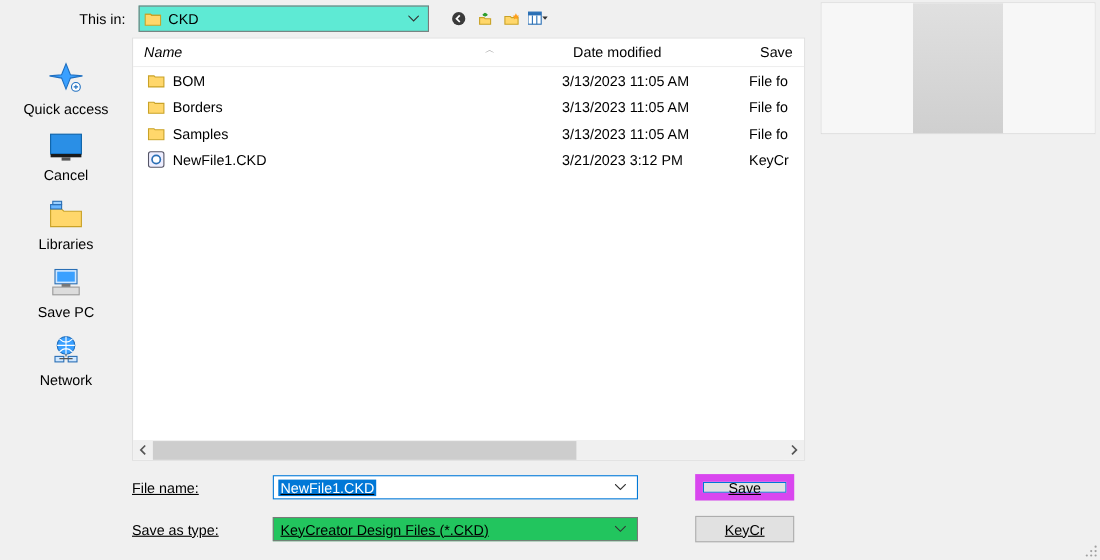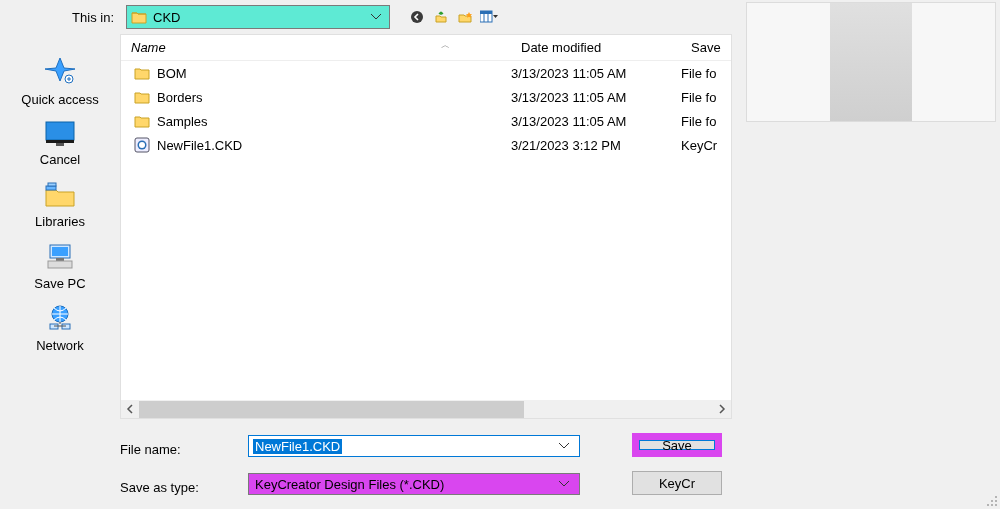--- a/index.html
+++ b/index.html
@@ -39,27 +39,27 @@
 .cell-name .ic { width: 18px; height: 16px; margin-right: 6px; display: flex; align-items: center; justify-content: center; }
 .cell-date { width: 170px; }
 .cell-type { flex: 1; white-space: nowrap; overflow: hidden; }
 
 .hscroll { height: 18px; display: flex; align-items: center; background: #f0f0f0; }
 .hs-btn { width: 18px; height: 17px; display: flex; align-items: center; justify-content: center; color: #555; cursor: default; }
 .hs-track { flex: 1; height: 17px; background: #f0f0f0; position: relative; }
 .hs-thumb { position: absolute; left: 0; top: 0; height: 17px; width: 67%; background: #cdcdcd; }
 
 .bottom { padding: 10px 0 0 120px; }
-.brow { display: flex; align-items: flex-end; height: 28px; margin-bottom: 10px; }
+.brow { display: flex; align-items: center; height: 28px; margin-bottom: 10px; text-decoration: underline; }
 .blabel { width: 128px; }
 .combo { height: 22px; border: 1px solid #7a7a7a; background: #fff; display: flex; align-items: center; padding: 0 4px; }
 .fname-combo { width: 332px; border-color: #0078d7; }
 .fname-combo .sel { background: #0078d7; color: #fff; padding: 0 2px; }
 .fname-combo .chev { width: 16px; text-align: center; color: #333; }
-.type-combo { width: 332px; background: #d946ef; }
+.type-combo { width: 332px; background: #22c55e; }
 .type-combo .txt { flex: 1; padding-left: 2px; }
 .type-combo .chev { width: 16px; text-align: center; }
 
 .dlg-btn { width: 90px; height: 24px; margin-left: 52px; background: #e1e1e1; border: 1px solid #adadad; display: flex; align-items: center; justify-content: center; cursor: default; }
 .dlg-btn.primary { border: 7px solid #d946ef; box-shadow: inset 0 0 0 1px #0078d7; }
 
 .resize-grip { position: absolute; right: 2px; bottom: 2px; width: 14px; height: 14px; color: #a0a0a0; }
 
 
 svg { display: block; }

